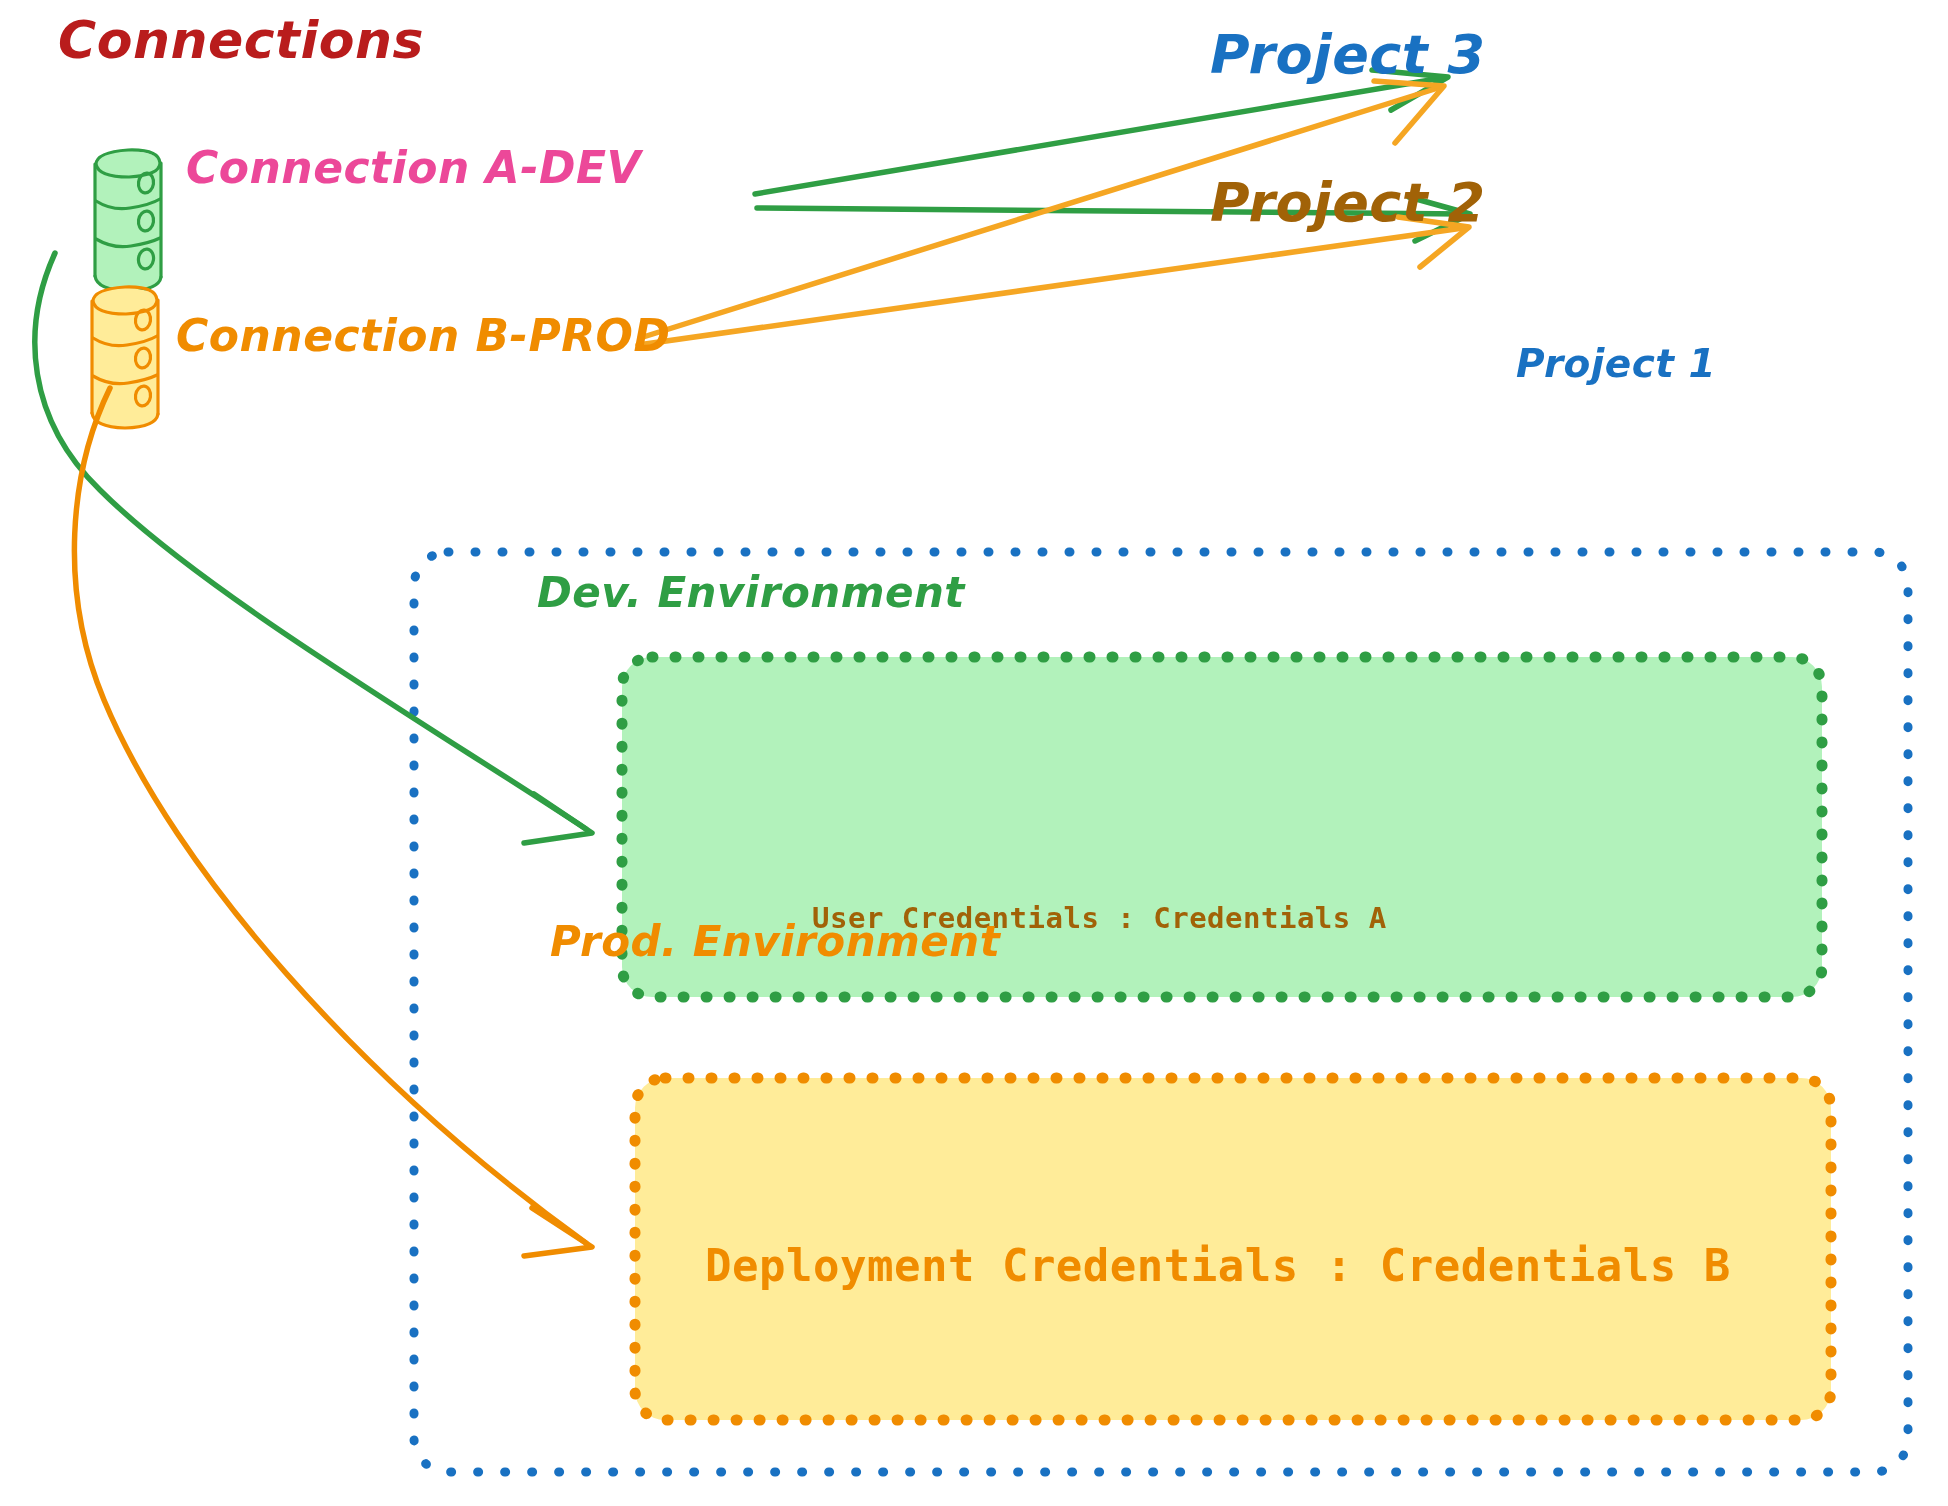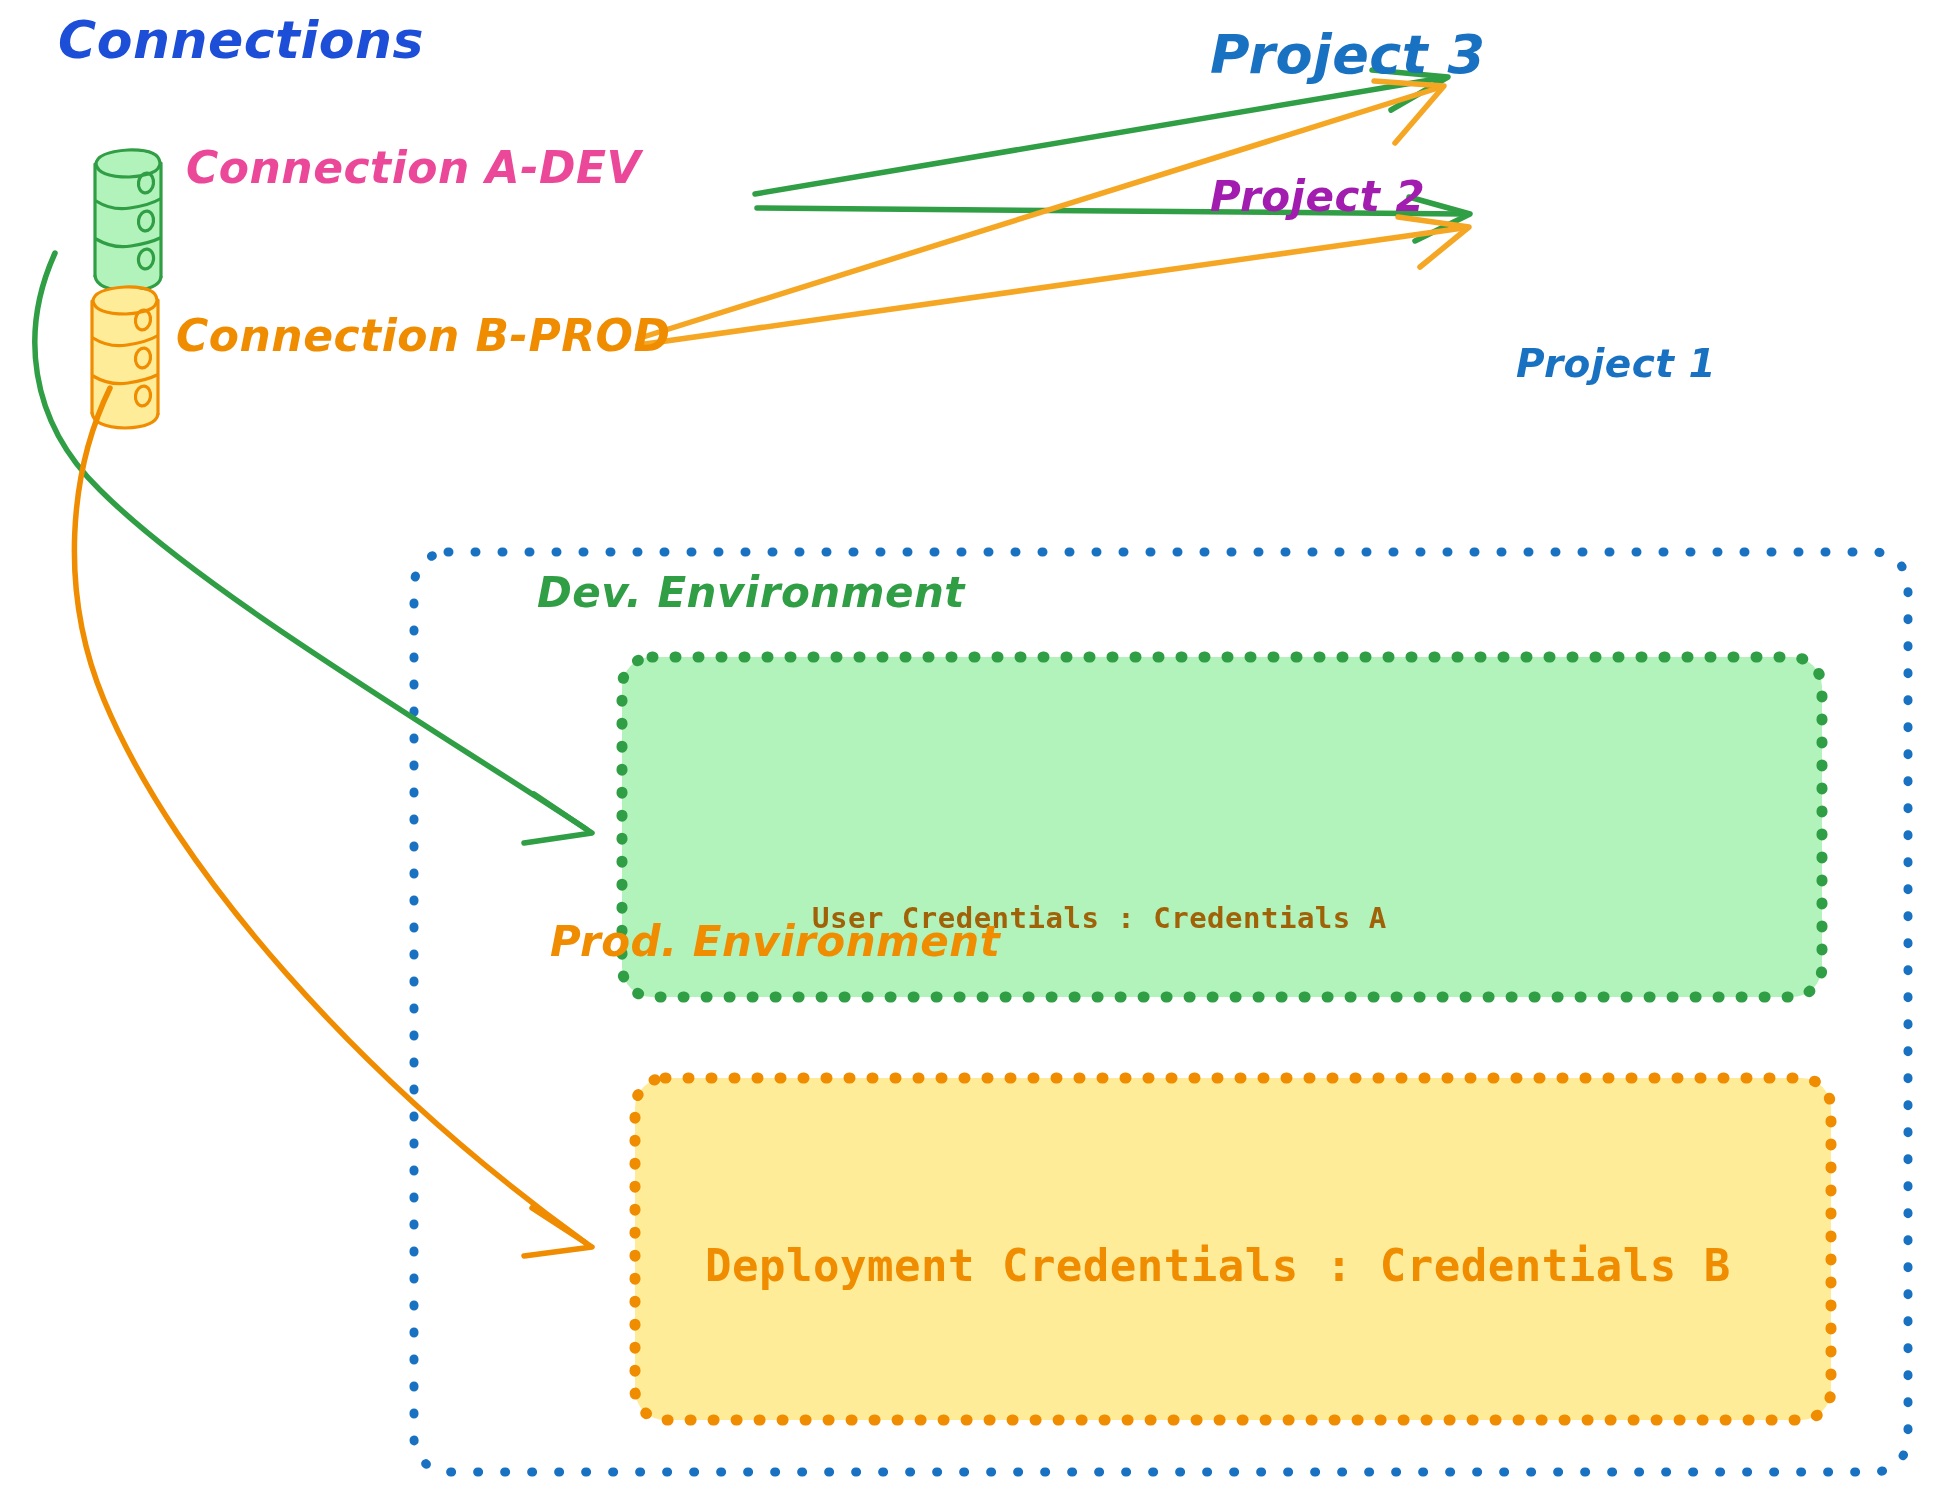--- a/index.html
+++ b/index.html
@@ -38,21 +38,21 @@
   }
   .mono {
     font-family: "DejaVu Sans Mono", monospace;
     font-weight: 600;
     letter-spacing: 0.5px;
   }
   #title-connections {
     left: 58px;
     top: 14px;
     font-size: 52px;
-    color: #1d4ed8;
+    color: #b91c1c;
   }
   #label-conn-a {
     left: 186px;
     top: 146px;
     font-size: 44px;
     color: #ec4899;
   }
   #label-conn-b {
     left: 176px;
     top: 314px;
@@ -62,22 +62,22 @@
   #label-project-3 {
     left: 1210px;
     top: 28px;
     font-size: 54px;
     color: #1971c2;
     text-align: right;
   }
   #label-project-2 {
     left: 1210px;
     top: 176px;
-    font-size: 42px;
-    color: #a21caf;
+    font-size: 54px;
+    color: #a16207;
   }
   #label-project-1 {
     left: 1516px;
     top: 344px;
     font-size: 39px;
     color: #1971c2;
   }
   #label-dev-env {
     left: 537px;
     top: 572px;

